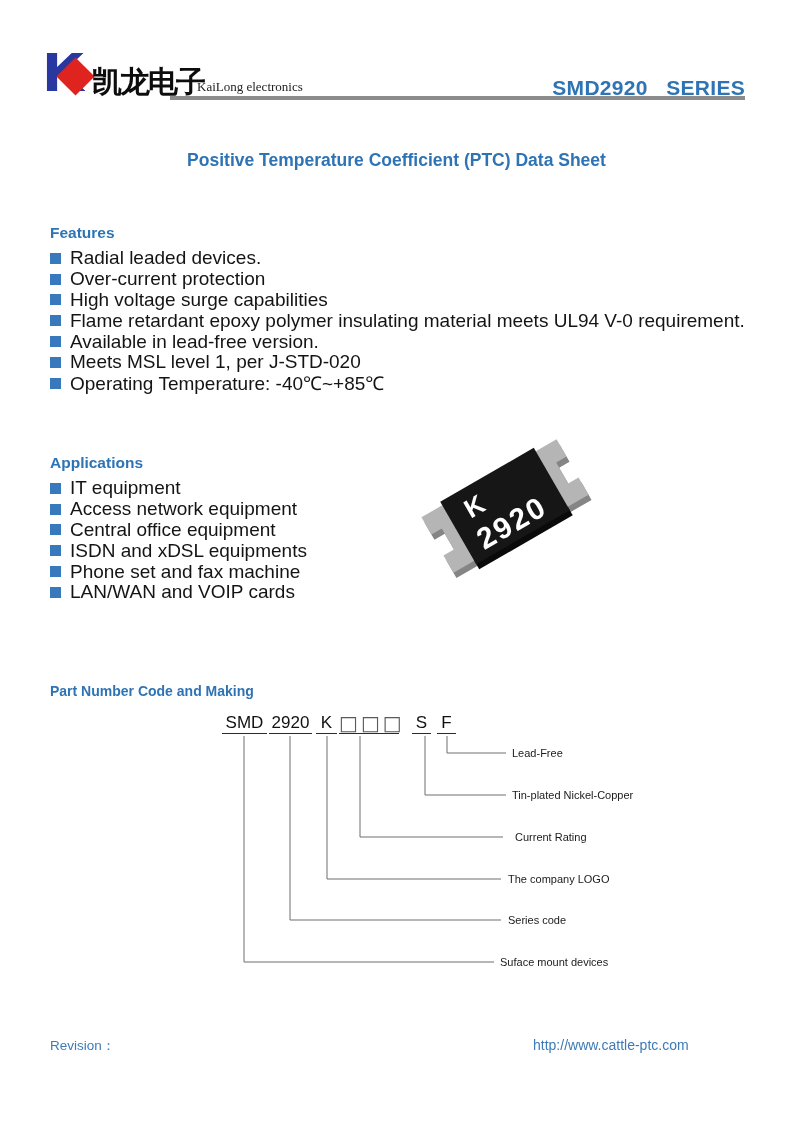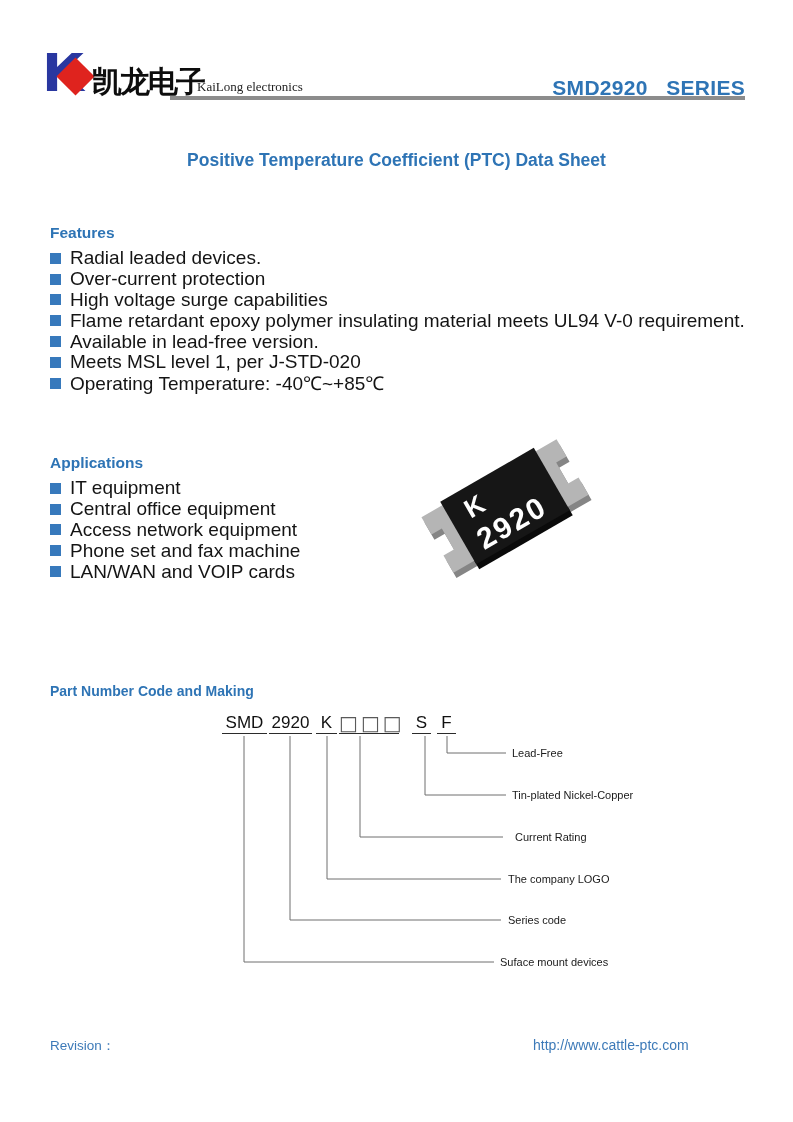--- a/index.html
+++ b/index.html
@@ -110,25 +110,29 @@
 
   <div class="section sec-apps">
     <h2 class="sec-h">Applications</h2>
     <ul class="blist">
       <li>
           <span class="bullet"></span>
           <span>IT equipment</span>
         </li>
       <li>
           <span class="bullet"></span>
+          <span>Access network equipment</span>
+        </li>
+      <li>
+          <span class="bullet"></span>
           <span>Central office equipment</span>
         </li>
       <li>
           <span class="bullet"></span>
-          <span>Access network equipment</span>
+          <span>ISDN and xDSL equipments</span>
         </li>
       <li>
           <span class="bullet"></span>
           <span>Phone set and fax machine</span>
         </li>
       <li>
           <span class="bullet"></span>
           <span>LAN/WAN and VOIP cards</span>
         </li>
     </ul>

